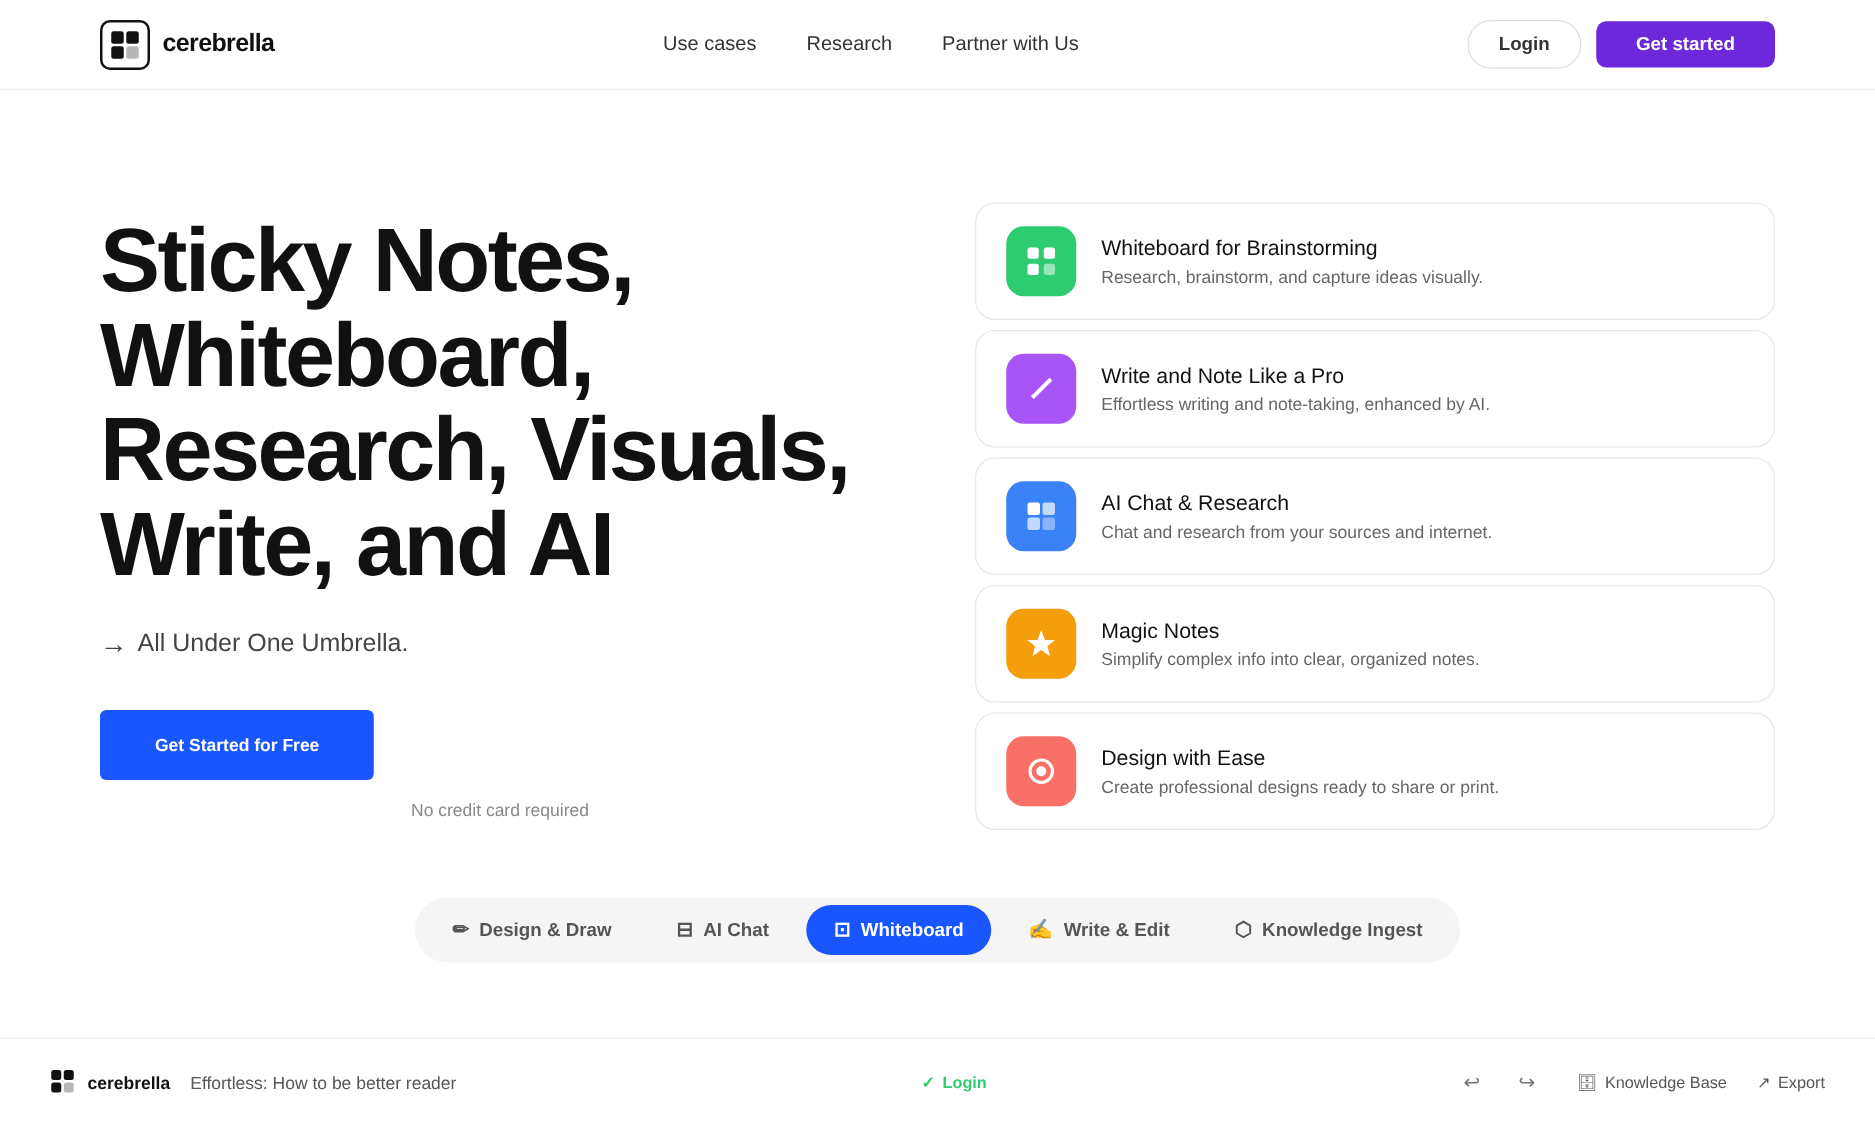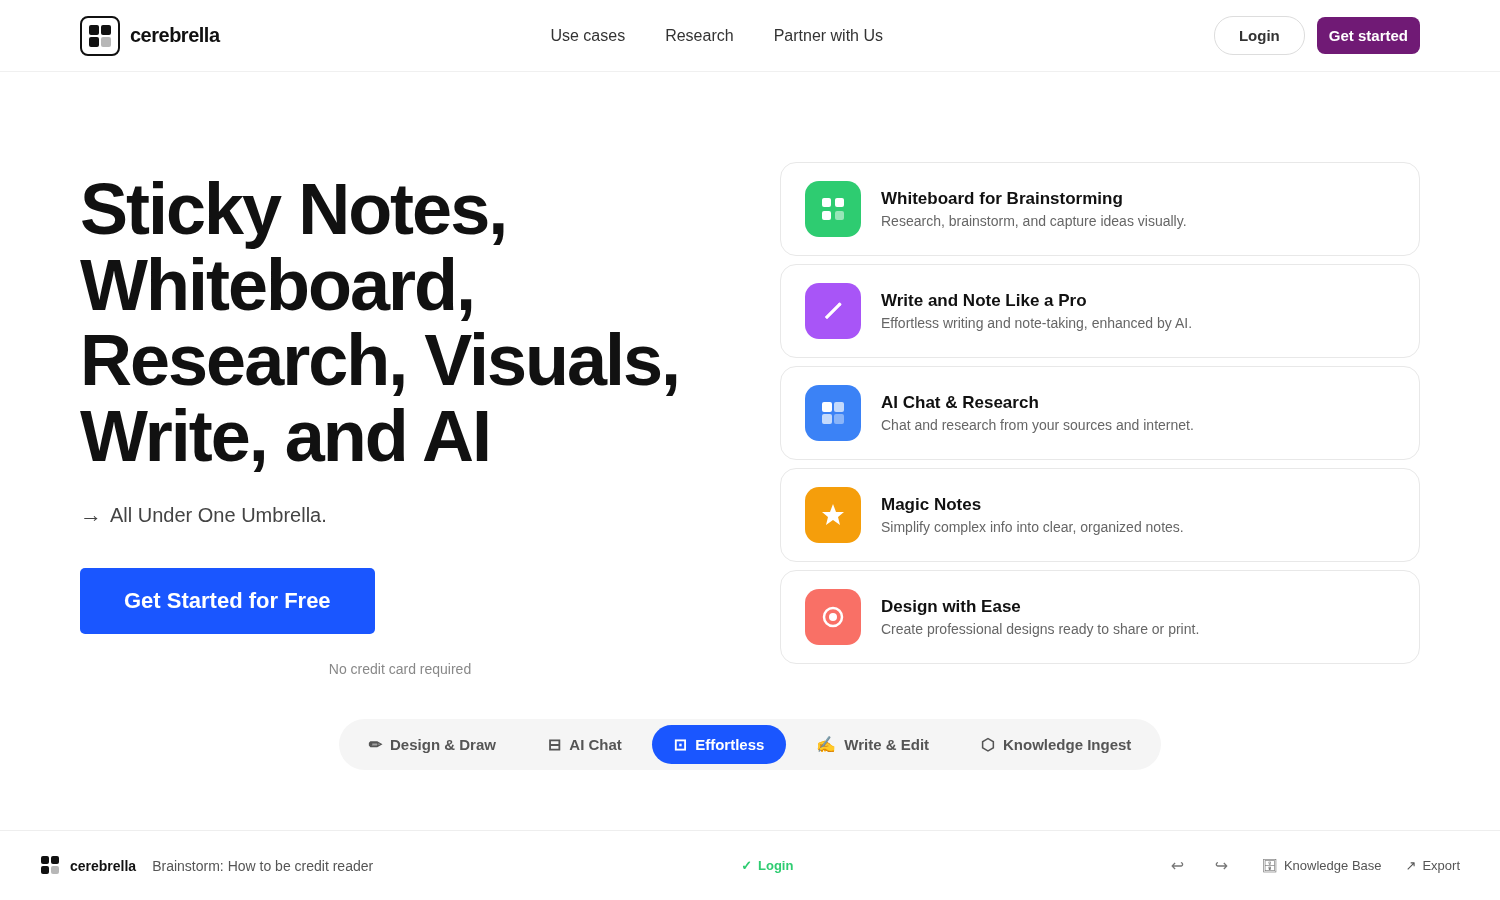--- a/index.html
+++ b/index.html
@@ -62,24 +62,24 @@
       padding: 10px 24px;
       border: 1.5px solid #ddd;
       border-radius: 19px;
       background: white;
       font-size: 15px;
       font-weight: 600;
       color: #333;
       cursor: pointer;
     }
     .btn-get-started {
-      padding: 10px 12px;
+      padding: 10px 32px;
       border: none;
       border-radius: 8px;
-      background: #701a75;
+      background: #6d28d9;
       font-size: 15px;
       font-weight: 600;
       color: white;
       cursor: pointer;
     }
 
     
     .hero {
       display: flex;
       align-items: flex-start;
@@ -111,24 +111,24 @@
     .hero-subtitle .arrow {
       font-size: 22px;
     }
     .btn-cta {
       display: inline-block;
       padding: 20px 44px;
       background: #1a56ff;
       color: white;
       border: none;
       border-radius: 5px;
-      font-size: 22px;
+      font-size: 14px;
       font-weight: 700;
       cursor: pointer;
-      margin-bottom: 19px;
+      margin-bottom: 8px;
     }
     .no-credit {
       font-size: 14px;
       color: #888;
       text-align: center;
       margin-top: 8px;
     }
 
     
     .hero-right {
@@ -157,21 +157,21 @@
       font-size: 26px;
       flex-shrink: 0;
     }
     .feature-icon-green { background: #2ecc71; }
     .feature-icon-purple { background: #a855f7; }
     .feature-icon-blue { background: #3b82f6; }
     .feature-icon-yellow { background: #f59e0b; }
     .feature-icon-coral { background: #f97066; }
     .feature-text h3 {
       font-size: 17px;
-      font-weight: 700;
+      font-weight: 400;
       color: #111;
       margin-bottom: 4px;
     }
     .feature-text p {
       font-size: 14px;
       color: #666;
     }
 
     
     .bottom-tabs-section {
@@ -407,21 +407,21 @@
       <div class="tab-item">
         <span class="tab-icon">✏</span>
         <span>Design &amp; Draw</span>
       </div>
       <div class="tab-item">
         <span class="tab-icon">⊟</span>
         <span>AI Chat</span>
       </div>
       <div class="tab-item active">
         <span class="tab-icon">⊡</span>
-        <span>Effortless</span>
+        <span>Whiteboard</span>
       </div>
       <div class="tab-item">
         <span class="tab-icon">✍</span>
         <span>Write &amp; Edit</span>
       </div>
       <div class="tab-item">
         <span class="tab-icon">⬡</span>
         <span>Knowledge Ingest</span>
       </div>
     </div>
@@ -431,21 +431,21 @@
     <div class="bottom-bar-left">
       <div class="bottom-bar-logo">
         <svg width="22" height="22" viewBox="0 0 22 22" fill="none">
           <rect x="1" y="1" width="8" height="8" rx="2" fill="#111"></rect>
           <rect x="11" y="1" width="8" height="8" rx="2" fill="#111"></rect>
           <rect x="1" y="11" width="8" height="8" rx="2" fill="#111"></rect>
           <rect x="11" y="11" width="8" height="8" rx="2" fill="#111" opacity="0.3"></rect>
         </svg>
         <span>cerebrella</span>
       </div>
-      <span class="bottom-bar-title">Brainstorm: How to be credit reader</span>
+      <span class="bottom-bar-title">Effortless: How to be better reader</span>
     </div>
     <div class="bottom-bar-center">
       <span>✓</span>
       <span>Login</span>
     </div>
     <div class="bottom-bar-right">
       <div class="undo-redo">
         <div class="undo-btn">↩</div>
         <div class="undo-btn">↪</div>
       </div>

